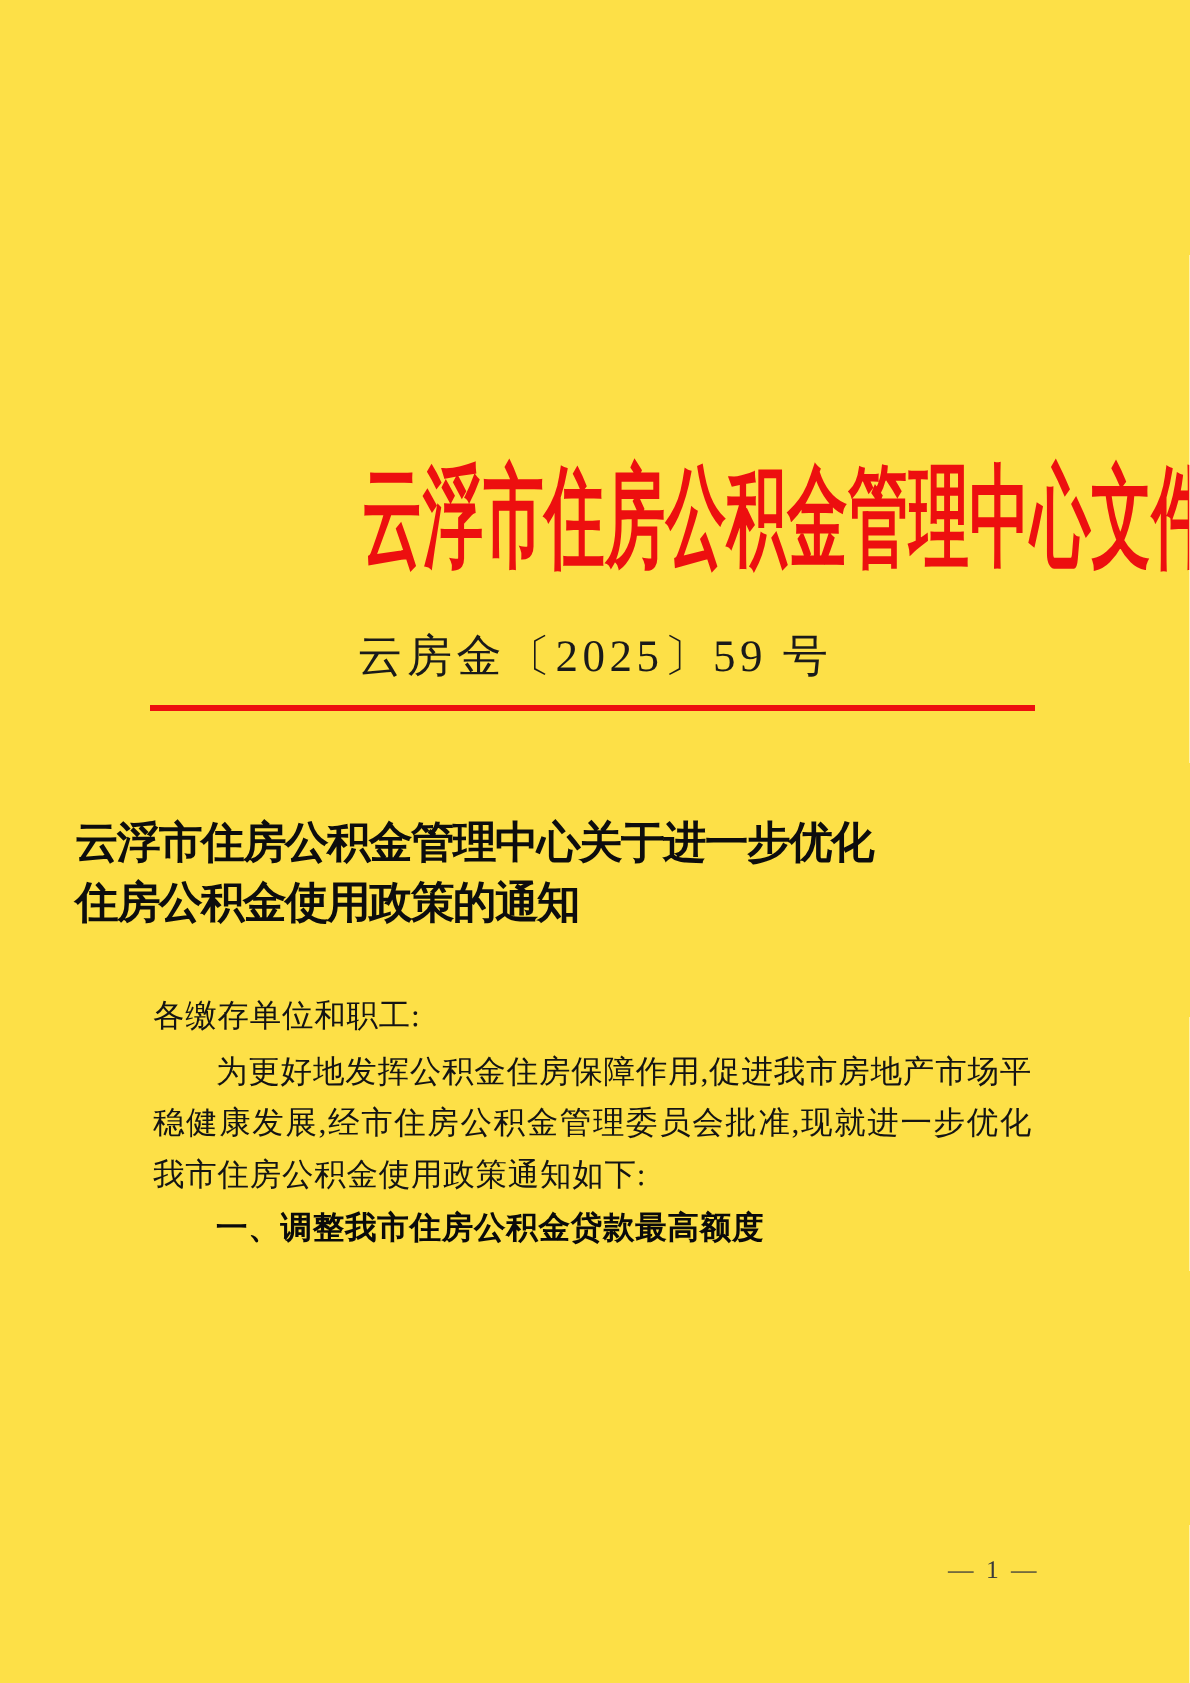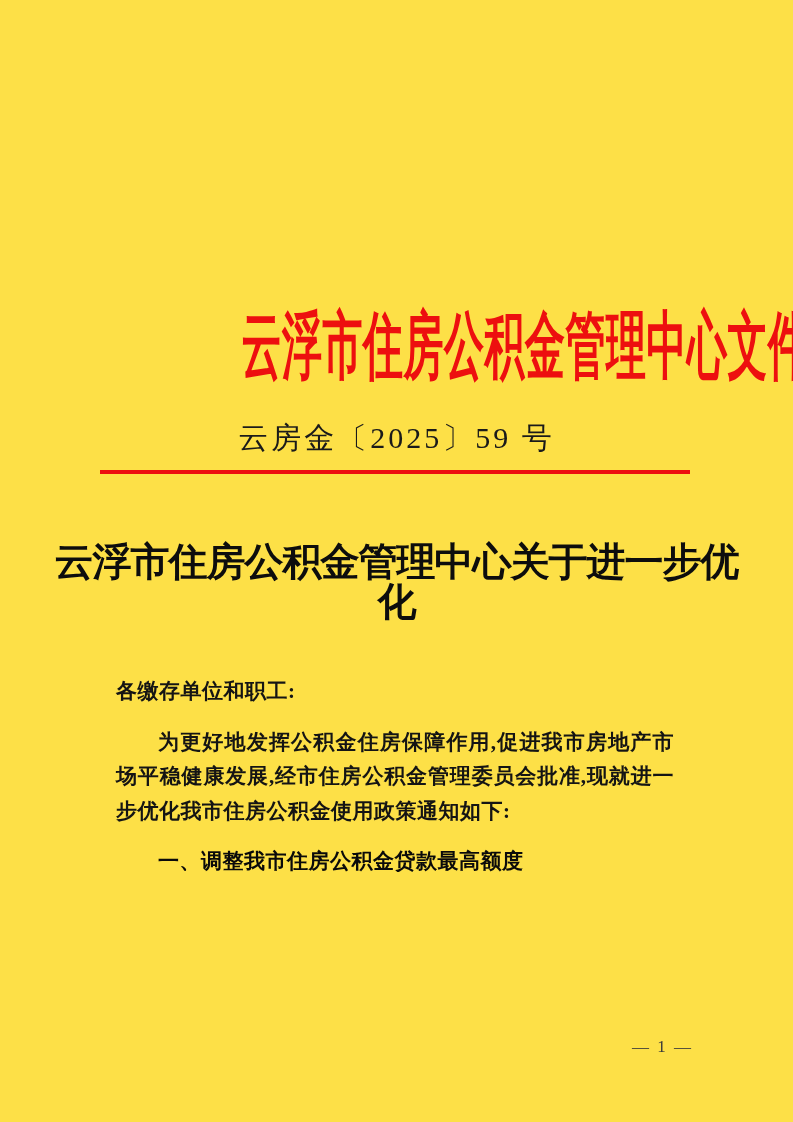--- a/index.html
+++ b/index.html
@@ -59,45 +59,44 @@
     background: var(--accent-red, #ed0f0f);
   }
 
   
   .doc-title {
     position: absolute;
     top: 542px;
     left: 50px;
     right: 50px;
     margin: 0;
-    text-align: center;
     font-family: "Liberation Serif", "DejaVu Serif", serif;
     font-weight: bold;
-    font-size: 39px;
+    font-size: 29px;
     line-height: 40px;
     letter-spacing: -1px;
     color: #0d0d0d;
   }
   .title-line { display: block; }
 
   
   .doc-body {
     position: absolute;
     top: 658px;
     left: 100px;
     width: 590px;
     font-family: "Liberation Serif", "DejaVu Serif", serif;
     font-size: 21px;
     line-height: 34.5px;
     letter-spacing: 0.5px;
     color: #141414;
     text-align: justify;
     text-align-last: left;
   }
-  .doc-body p { margin: 16px; font-weight: bold; }
+  .doc-body p { margin: 2px; }
   .para { text-indent: 2em; }
   .section-heading {
     font-family: "Liberation Sans", "DejaVu Sans", sans-serif;
     font-weight: bold;
     letter-spacing: 0.5px;
     color: #0a0a0a;
   }
 
   
   .page-number {
@@ -118,20 +117,21 @@
   <header>
     <div class="org-title-wrap">
       <span class="org-title">云浮市住房公积金管理中心文件</span>
     </div>
     <div class="doc-number">云房金〔2025〕59 号</div>
     <div class="red-divider"></div>
   </header>
 
   <h1 class="doc-title">
     <span class="title-line">云浮市住房公积金管理中心关于进一步优化</span>
+    <span class="title-line">住房公积金使用政策的通知</span>
   </h1>
 
   <main class="doc-body">
     <p class="salutation">各缴存单位和职工:</p>
     <p class="para">为更好地发挥公积金住房保障作用,促进我市房地产市场平稳健康发展,经市住房公积金管理委员会批准,现就进一步优化我市住房公积金使用政策通知如下:</p>
     <p class="para section-heading">一、调整我市住房公积金贷款最高额度</p>
   </main>
 
   <footer>
     <span class="page-number">— 1 —</span>

